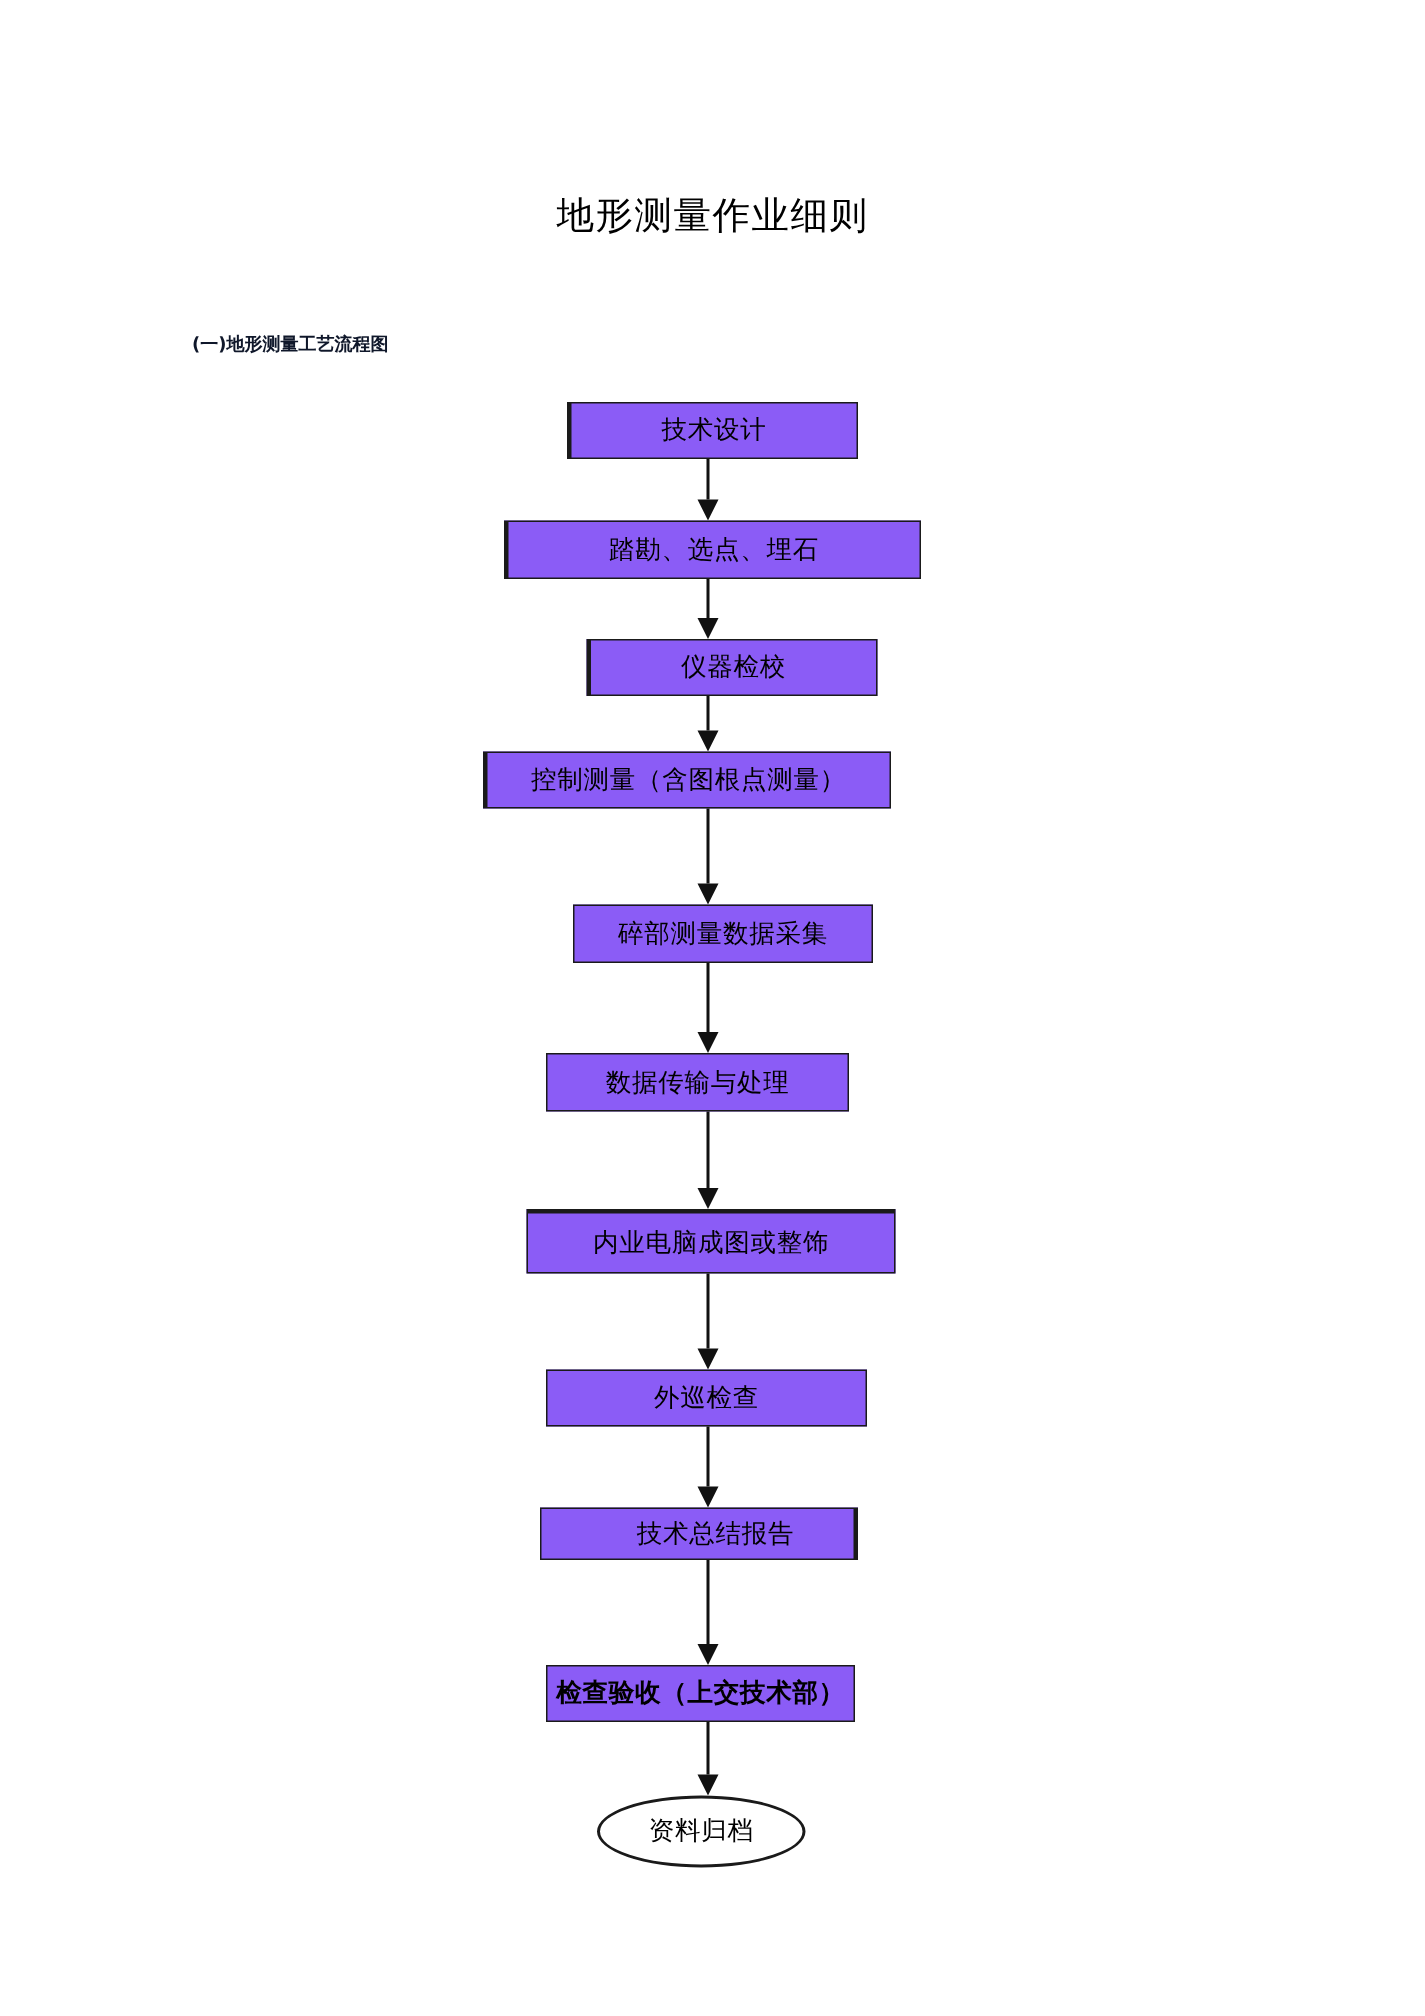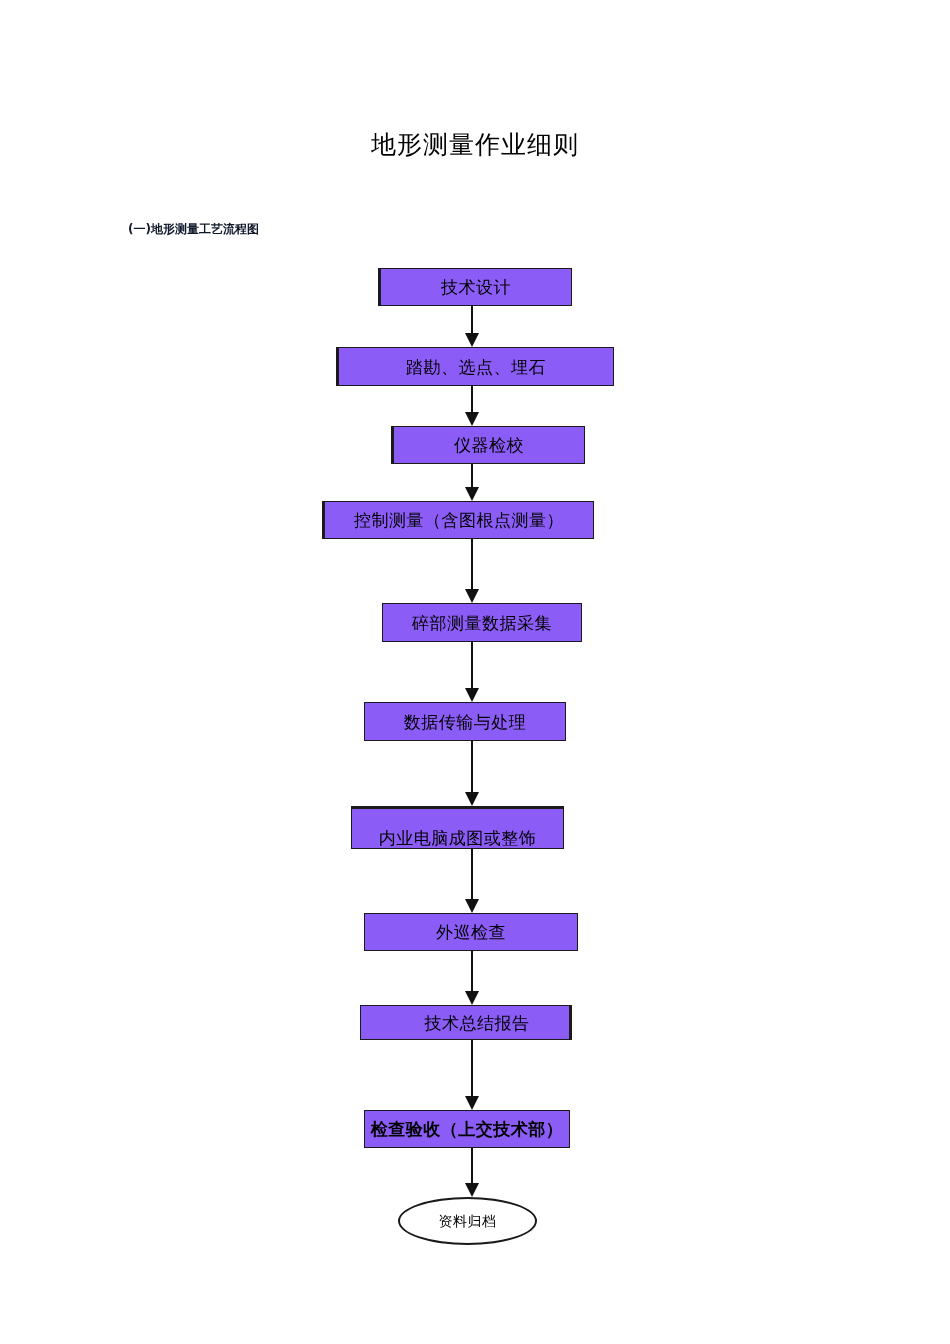--- a/index.html
+++ b/index.html
@@ -80,21 +80,21 @@
     box-sizing: border-box;
     background: #ffffff;
     border: 2px solid #1a1a1a;
     border-radius: 50%;
     display: flex;
     align-items: center;
     justify-content: center;
   }
   .terminator .node-label {
     font-family: "DejaVu Serif", "Liberation Serif", serif;
-    font-size: 14px;
+    font-size: 17px;
     line-height: 20px;
     color: #000;
     white-space: nowrap;
     letter-spacing: 0.5px;
   }
 
   
   .connector {
     position: absolute;
     width: 14px;
@@ -170,21 +170,21 @@
     </div>
 
     <div class="node" style="left:364px; top:702px; width:202px; height:39px;">
       <span class="node-label">数据传输与处理</span>
     </div>
     <div class="connector" style="left:465px; top:741px; height:65px;">
       <div class="stem" style="height:51px;"></div>
         <div class="head"></div>
     </div>
 
-    <div class="node edge-top" style="left:351px; top:806px; width:213px; height:43px;align-items:flex-end;">
+    <div class="node edge-top" style="left:351px; top:806px; width:246px; height:43px;">
       <span class="node-label">内业电脑成图或整饰</span>
     </div>
     <div class="connector" style="left:465px; top:849px; height:64px;">
       <div class="stem" style="height:50px;"></div>
         <div class="head"></div>
     </div>
 
     <div class="node" style="left:364px; top:913px; width:214px; height:38px;">
       <span class="node-label">外巡检查</span>
     </div>

